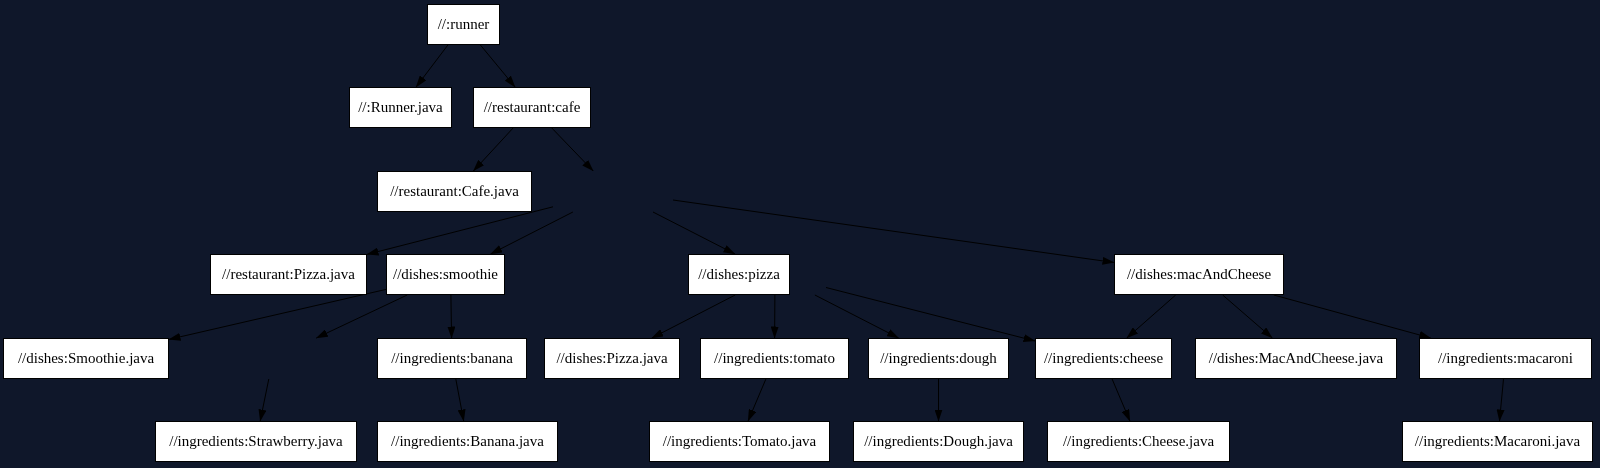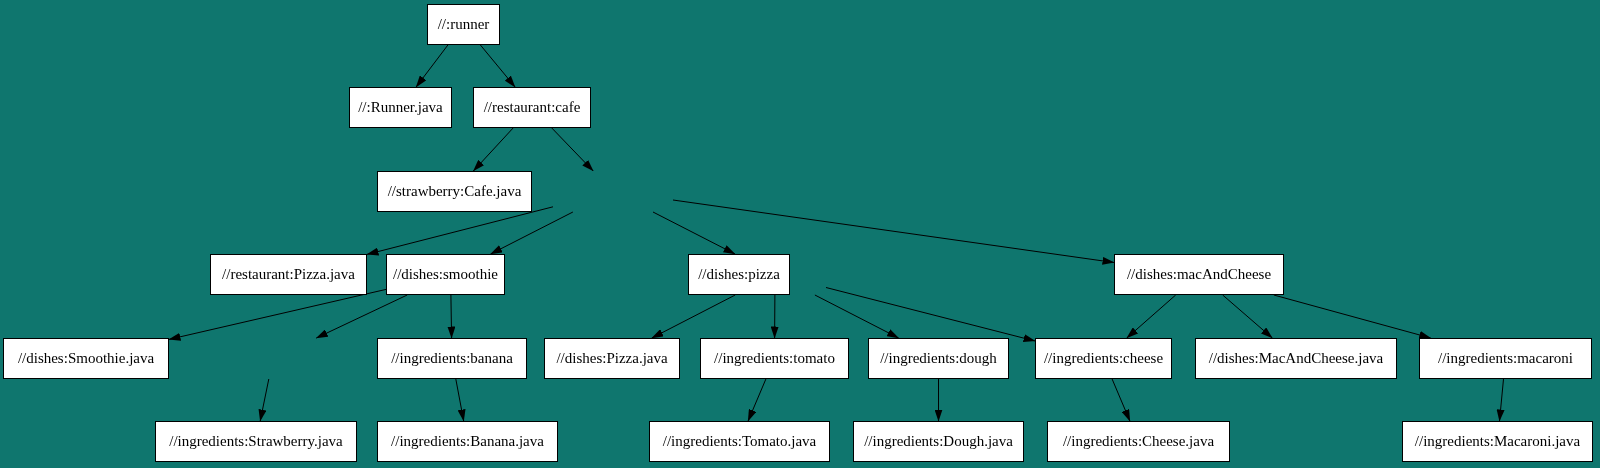--- a/index.html
+++ b/index.html
@@ -1,20 +1,20 @@
 <!DOCTYPE html>
 <html><head>
 <meta charset="utf-8">
 <style>
   html, body { margin: 0; padding: 0; background: #ffffff; }
   .canvas {
     position: relative;
     width: 1600px;
     height: 468px;
-    background: #0f766e;
+    background: #0f172a;
     font-family: "Liberation Serif", serif;
     overflow: hidden;
   }
   .edge-layer {
     position: absolute;
     left: 0;
     top: 0;
     pointer-events: none;
   }
   .node {
@@ -67,21 +67,21 @@
       <line x1="1222.7" y1="295.0" x2="1272.3" y2="338.0" stroke="#000000" stroke-width="1" marker-end="url(#arrowhead)"></line>
       <line x1="1273.8" y1="295.0" x2="1430.7" y2="338.0" stroke="#000000" stroke-width="1" marker-end="url(#arrowhead)"></line>
       <line x1="1503.5" y1="379.0" x2="1499.5" y2="421.0" stroke="#000000" stroke-width="1" marker-end="url(#arrowhead)"></line>
     </svg>
 
   <div class="node" style="left:427px;top:4px;width:73px">//:runner</div>
 
   <div class="node" style="left:349px;top:87px;width:103px">//:Runner.java</div>
   <div class="node" style="left:473px;top:87px;width:118px">//restaurant:cafe</div>
 
-  <div class="node" style="left:377px;top:171px;width:155px">//strawberry:Cafe.java</div>
+  <div class="node" style="left:377px;top:171px;width:155px">//restaurant:Cafe.java</div>
 
   <div class="node" style="left:210px;top:254px;width:157px">//restaurant:Pizza.java</div>
   <div class="node" style="left:386px;top:254px;width:119px">//dishes:smoothie</div>
   <div class="node" style="left:688px;top:254px;width:102px">//dishes:pizza</div>
   <div class="node" style="left:1114px;top:254px;width:170px">//dishes:macAndCheese</div>
 
   <div class="node" style="left:3px;top:338px;width:166px">//dishes:Smoothie.java</div>
   <div class="node" style="left:377px;top:338px;width:150px">//ingredients:banana</div>
   <div class="node" style="left:544px;top:338px;width:136px">//dishes:Pizza.java</div>
   <div class="node" style="left:700px;top:338px;width:149px">//ingredients:tomato</div>

